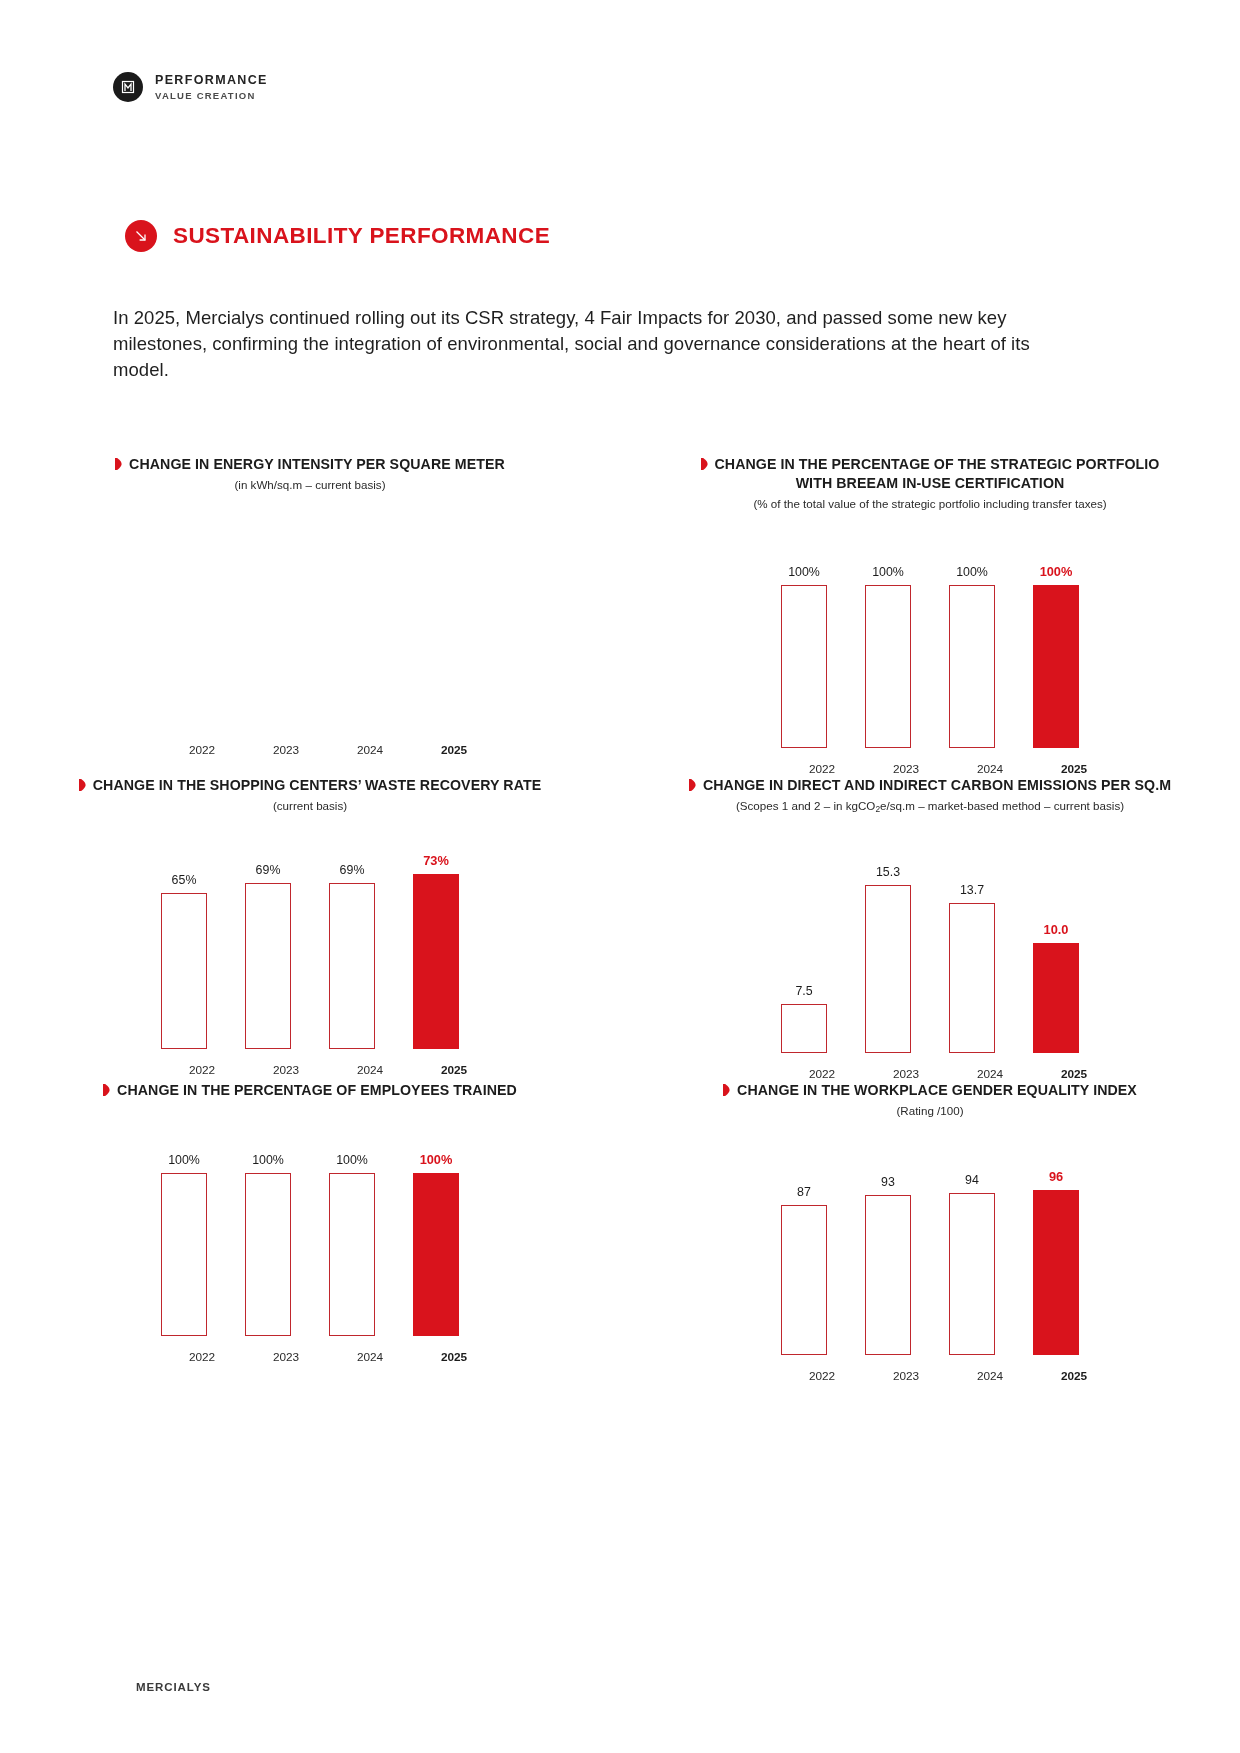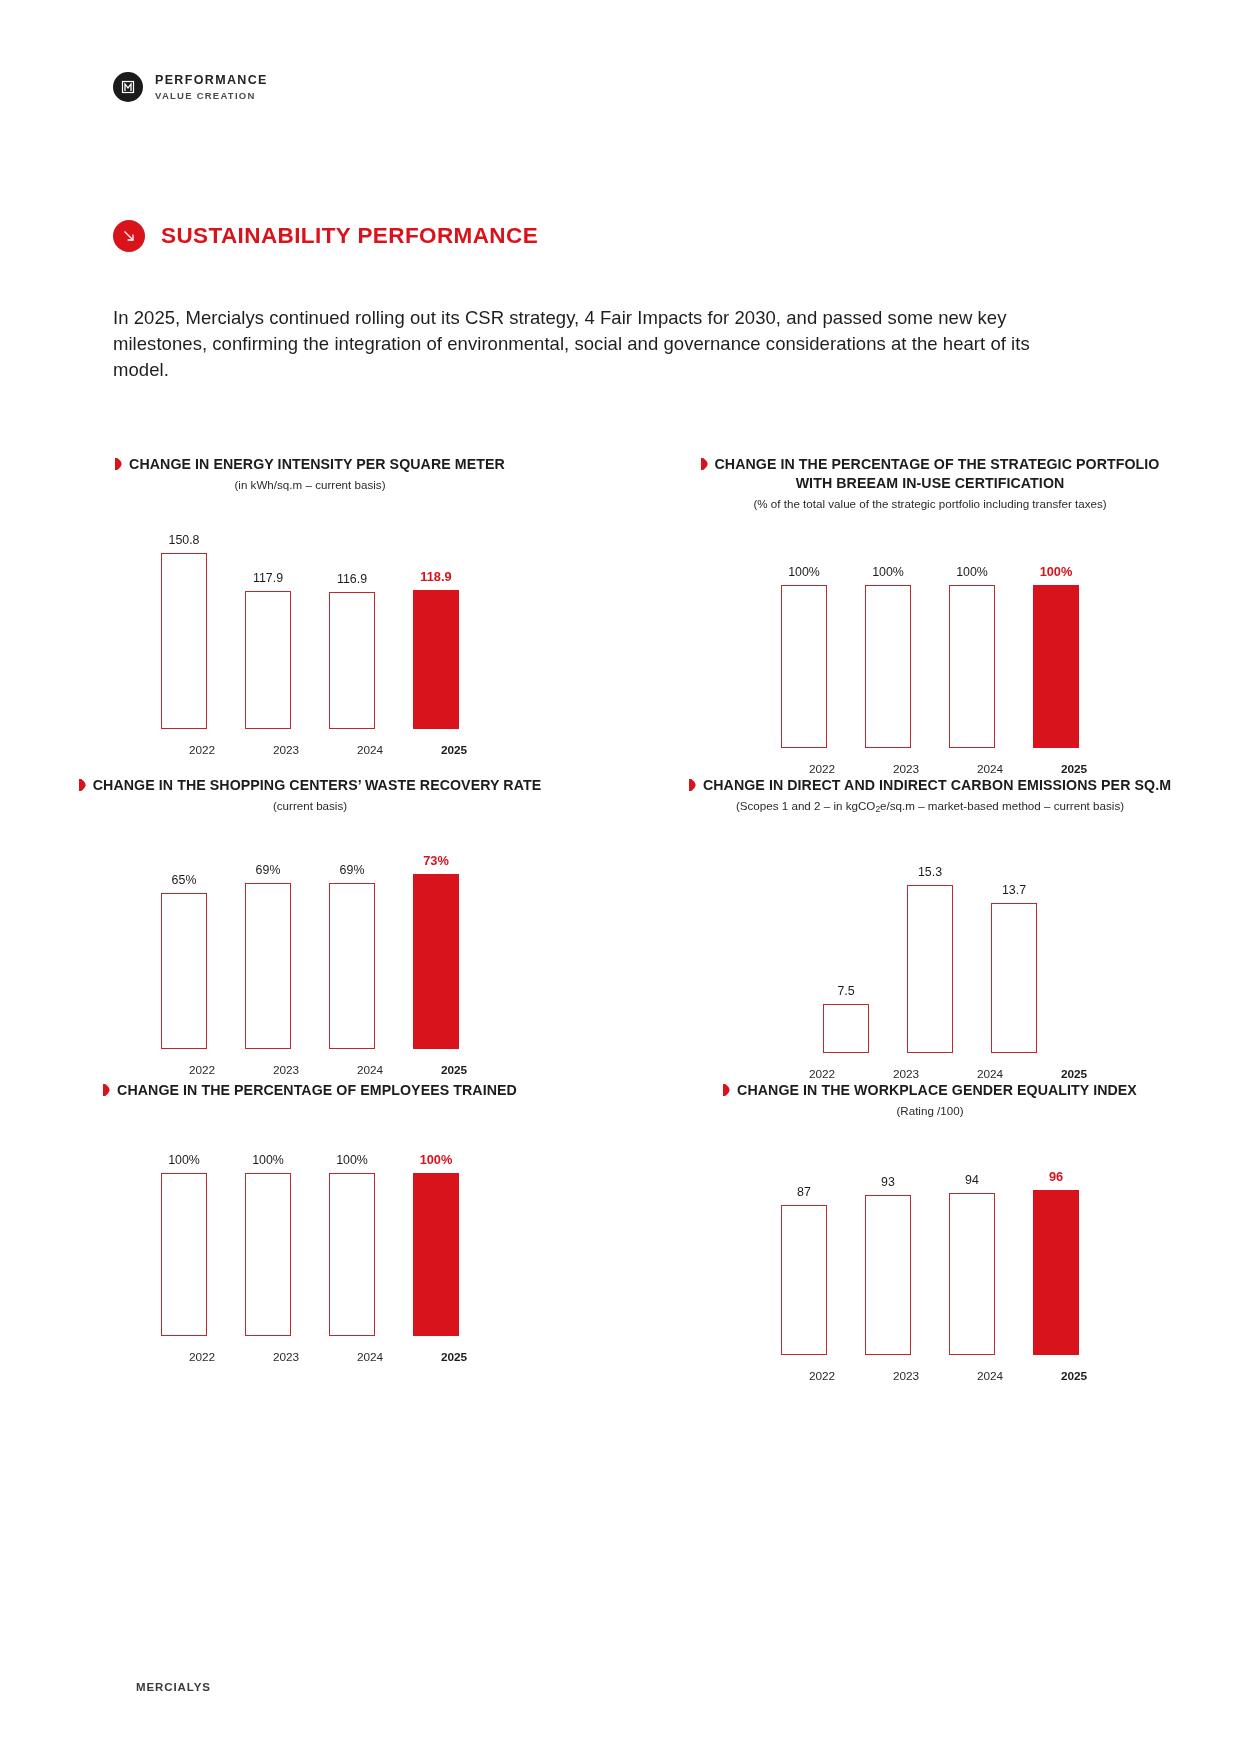--- a/index.html
+++ b/index.html
@@ -18,21 +18,21 @@
     width: 30px; height: 30px; border-radius: 50%;
     background: #1b1b1b; display: flex; align-items: center; justify-content: center;
     flex: none;
   }
   .hdr-mark svg { display: block; }
   .hdr-txt { display: flex; flex-direction: column; gap: 3px; }
   .hdr-l1 { font-size: 12.5px; font-weight: 700; letter-spacing: 1.35px; color: #232323; }
   .hdr-l2 { font-size: 9.5px; font-weight: 600; letter-spacing: 1.25px; color: #4a4a4a; }
 
   
-  .sec { position: absolute; left: 113px; top: 220px; display: flex; align-items: center; gap: 16px; }
+  .sec { position: absolute; left: 125px; top: 220px; display: flex; align-items: center; gap: 16px; }
   .sec-badge {
     width: 32px; height: 32px; border-radius: 50%; background: #d9131c;
     display: flex; align-items: center; justify-content: center; flex: none;
   }
   .sec-title {
     font-size: 22.5px; font-weight: 700; color: #d9131c; letter-spacing: 0.4px;
   }
 
   
   .intro {
@@ -118,38 +118,20 @@
 
   <div class="intro">In 2025, Mercialys continued rolling out its CSR strategy, 4 Fair Impacts for 2030, and passed some new key milestones, confirming the integration of environmental, social and governance considerations at the heart of its model.</div>
 
   <div class="grid" id="grid">
       <div class="row">
         <div class="cell">
           <div class="c-head"><div class="c-title"><span class="flag"><svg width="7" height="12" viewBox="0 0 7 12">
                   <path d="M0 0 H2.2 C5.6 2.6 6.6 4.4 6.6 6 C6.6 7.6 5.6 9.4 2.2 12 H0 Z" fill="#d9131c"></path>
                 </svg></span><span>CHANGE IN ENERGY INTENSITY PER SQUARE METER</span></div><div class="c-sub">(in kWh/sq.m – current basis)</div></div>
           <div class="plot">
-            <div class="bars">
-              <div class="bargrp">
-                <div class="bval">150.8</div>
-                <div class="bar" style="height: 175.476px;"></div>
-              </div>
-              <div class="bargrp">
-                <div class="bval">117.9</div>
-                <div class="bar" style="height: 137.193px;"></div>
-              </div>
-              <div class="bargrp">
-                <div class="bval">116.9</div>
-                <div class="bar" style="height: 136.029px;"></div>
-              </div>
-              <div class="bargrp">
-                <div class="bval hl">118.9</div>
-                <div class="bar hl" style="height: 138.356px;"></div>
-              </div>
-            </div>
             <div class="xaxis">
               <div class="xlab">2022</div>
               <div class="xlab">2023</div>
               <div class="xlab">2024</div>
               <div class="xlab hl">2025</div>
             </div>
           </div>
         </div>
         <div class="cell">
           <div class="c-head"><div class="c-title"><span class="flag"><svg width="7" height="12" viewBox="0 0 7 12">
@@ -225,20 +207,24 @@
                 <div class="bval">7.5</div>
                 <div class="bar" style="height: 49.3714px;"></div>
               </div>
               <div class="bargrp">
                 <div class="bval">15.3</div>
                 <div class="bar" style="height: 167.863px;"></div>
               </div>
               <div class="bargrp">
                 <div class="bval">13.7</div>
                 <div class="bar" style="height: 150.309px;"></div>
+              </div>
+              <div class="bargrp">
+                <div class="bval hl">10.0</div>
+                <div class="bar hl" style="height: 109.714px;"></div>
               </div>
             </div>
             <div class="xaxis">
               <div class="xlab">2022</div>
               <div class="xlab">2023</div>
               <div class="xlab">2024</div>
               <div class="xlab hl">2025</div>
             </div>
           </div>
         </div>

